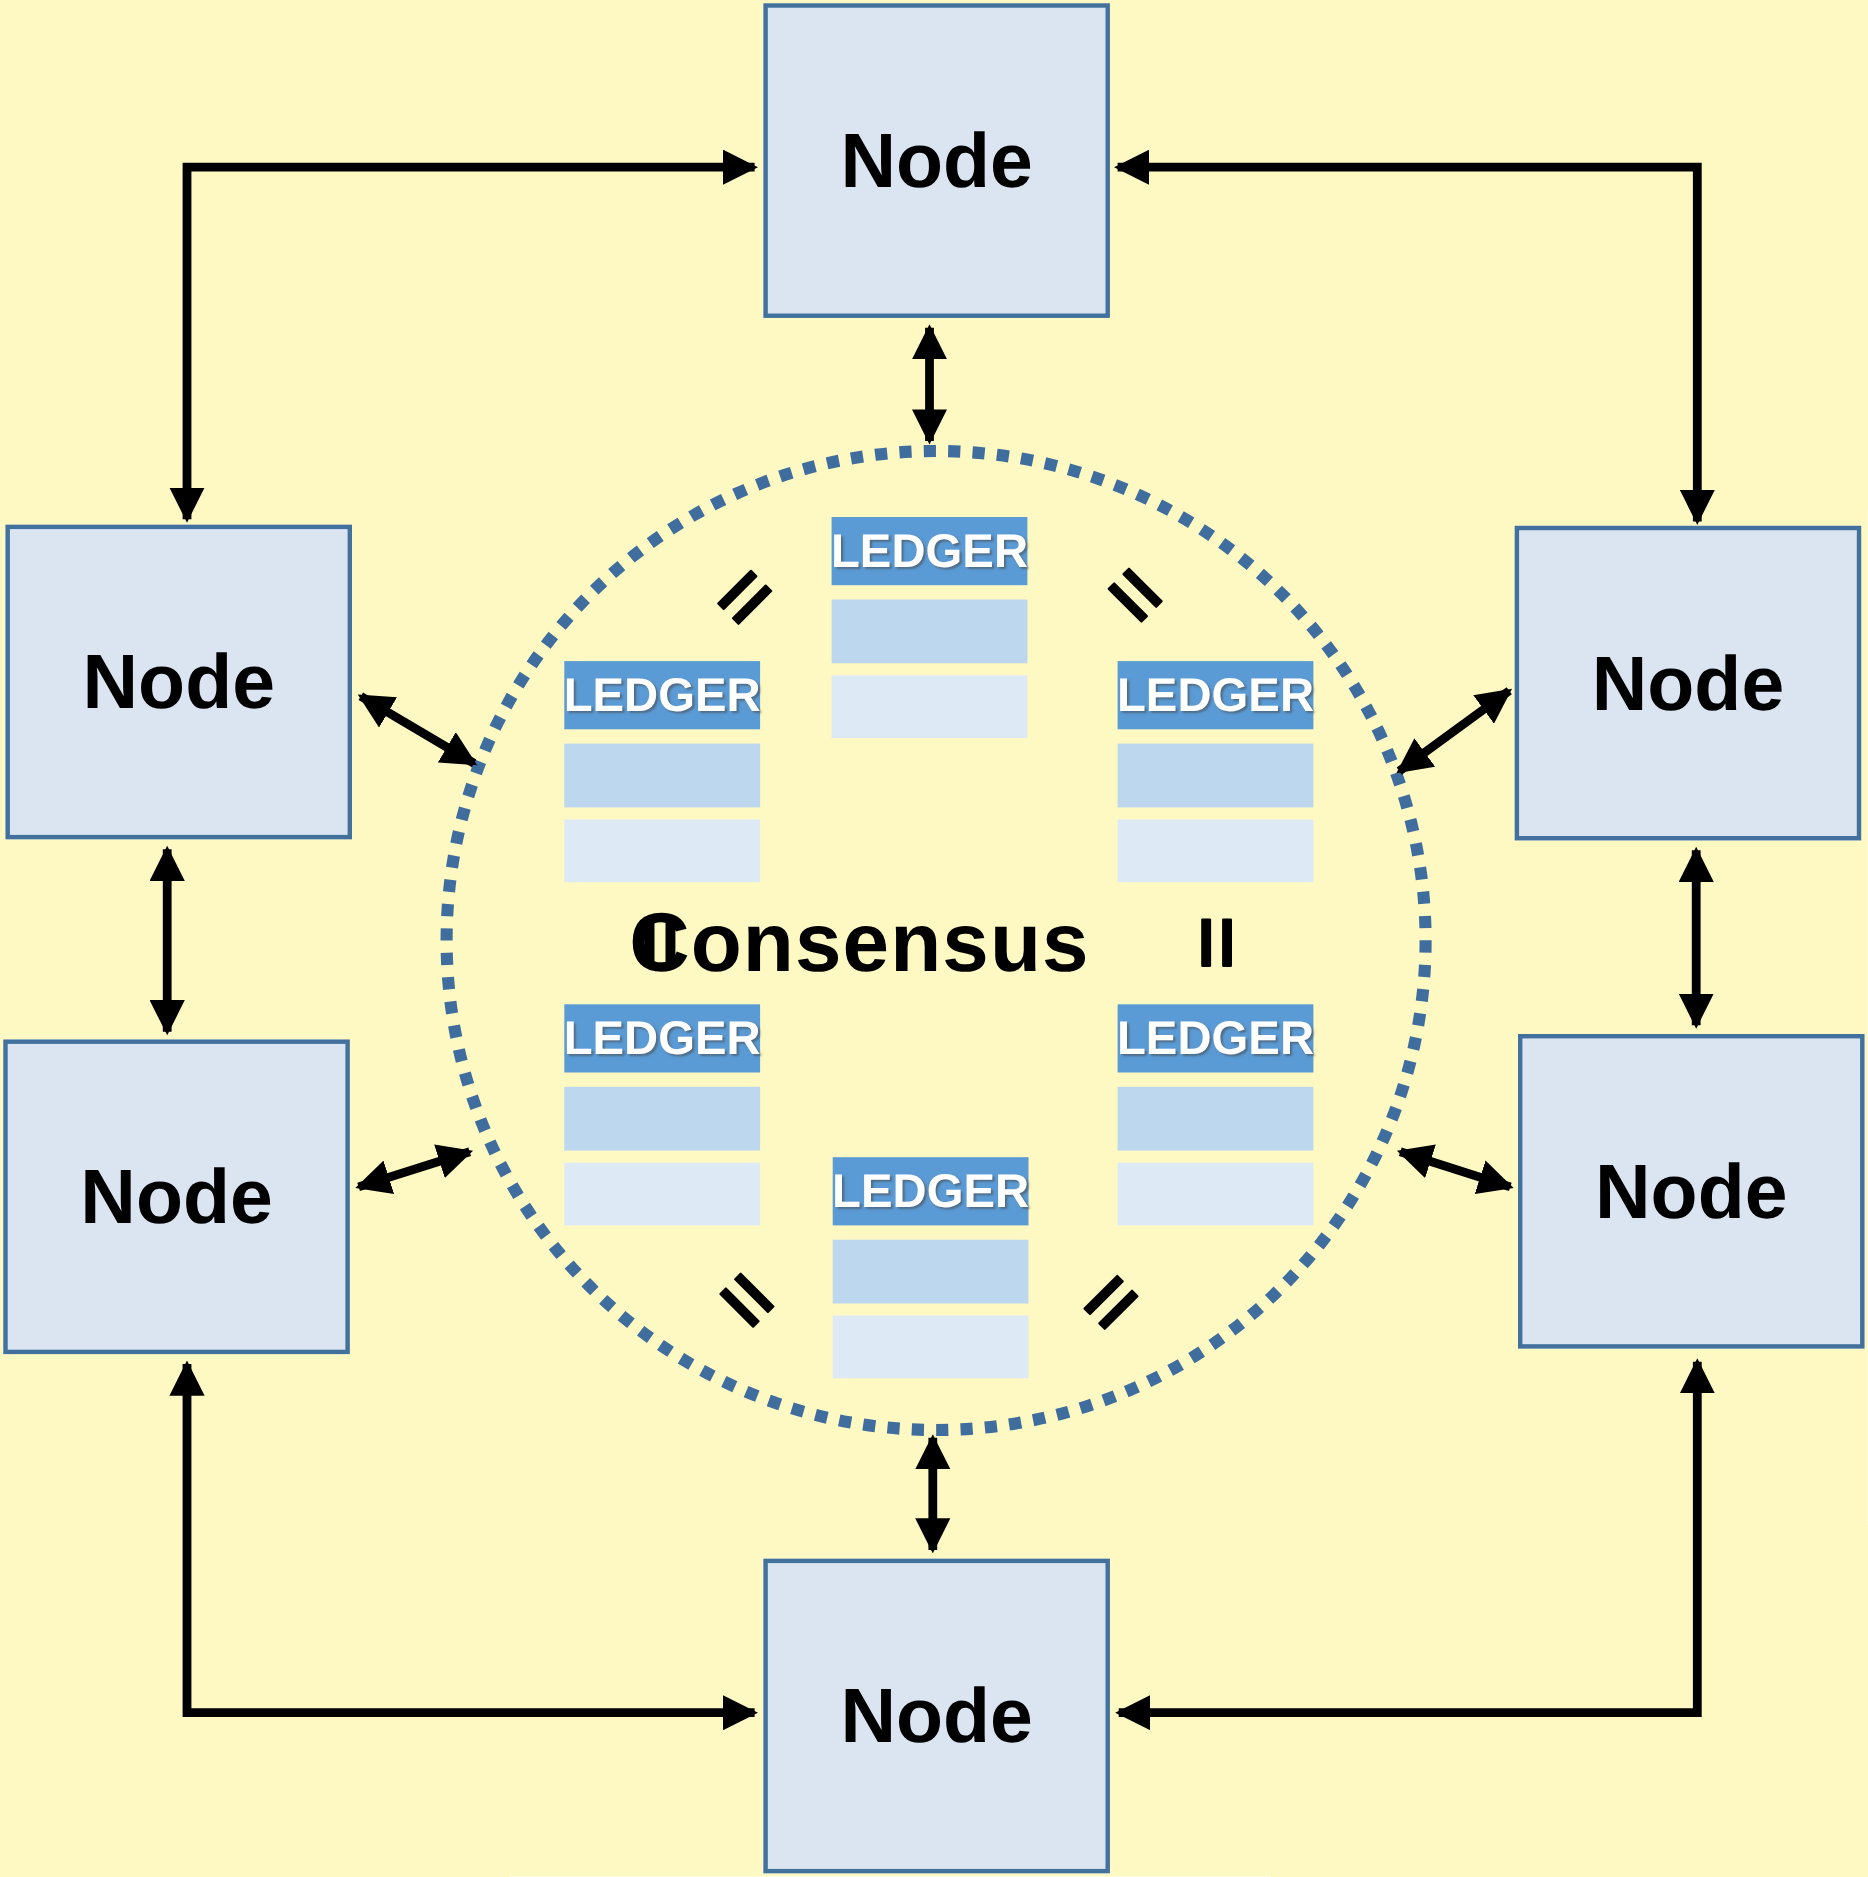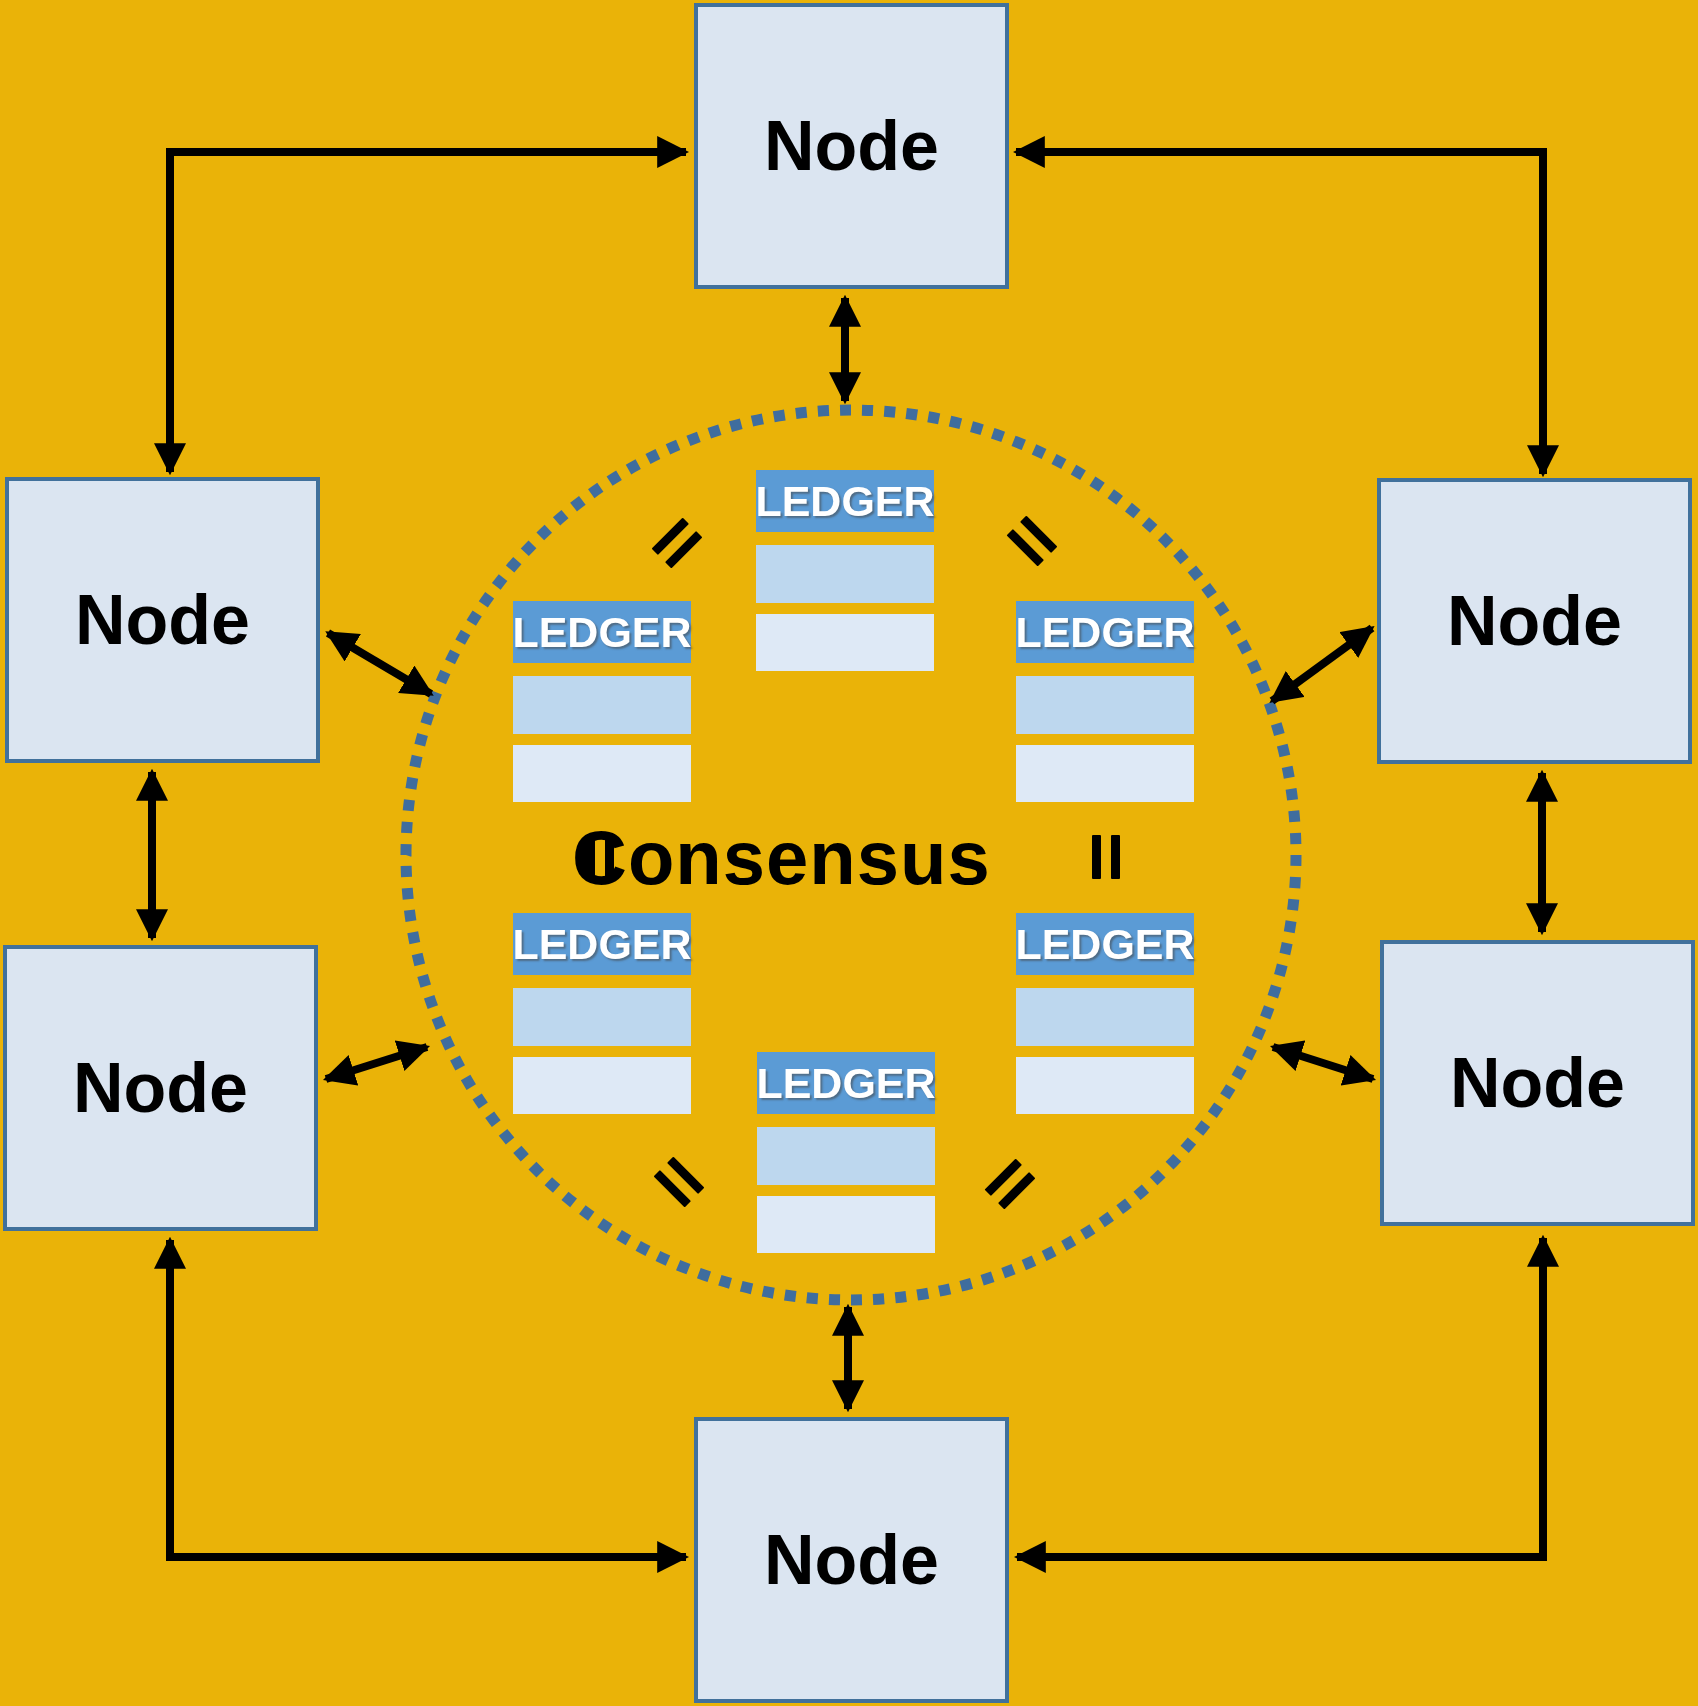--- a/index.html
+++ b/index.html
@@ -1,20 +1,20 @@
 <!DOCTYPE html>
 <html><head>
 <meta charset="utf-8">
 <style>
   html, body { margin: 0; padding: 0; background: #ffffff; }
   .canvas {
     position: relative;
     width: 1698px;
     height: 1706px;
-    background: #eab308;
+    background: #fef9c3;
     overflow: hidden;
     font-family: "Liberation Sans", sans-serif;
   }
   svg.connectors {
     position: absolute;
     left: 0; top: 0;
     width: 1698px; height: 1706px;
   }
   .node {
     position: absolute;

